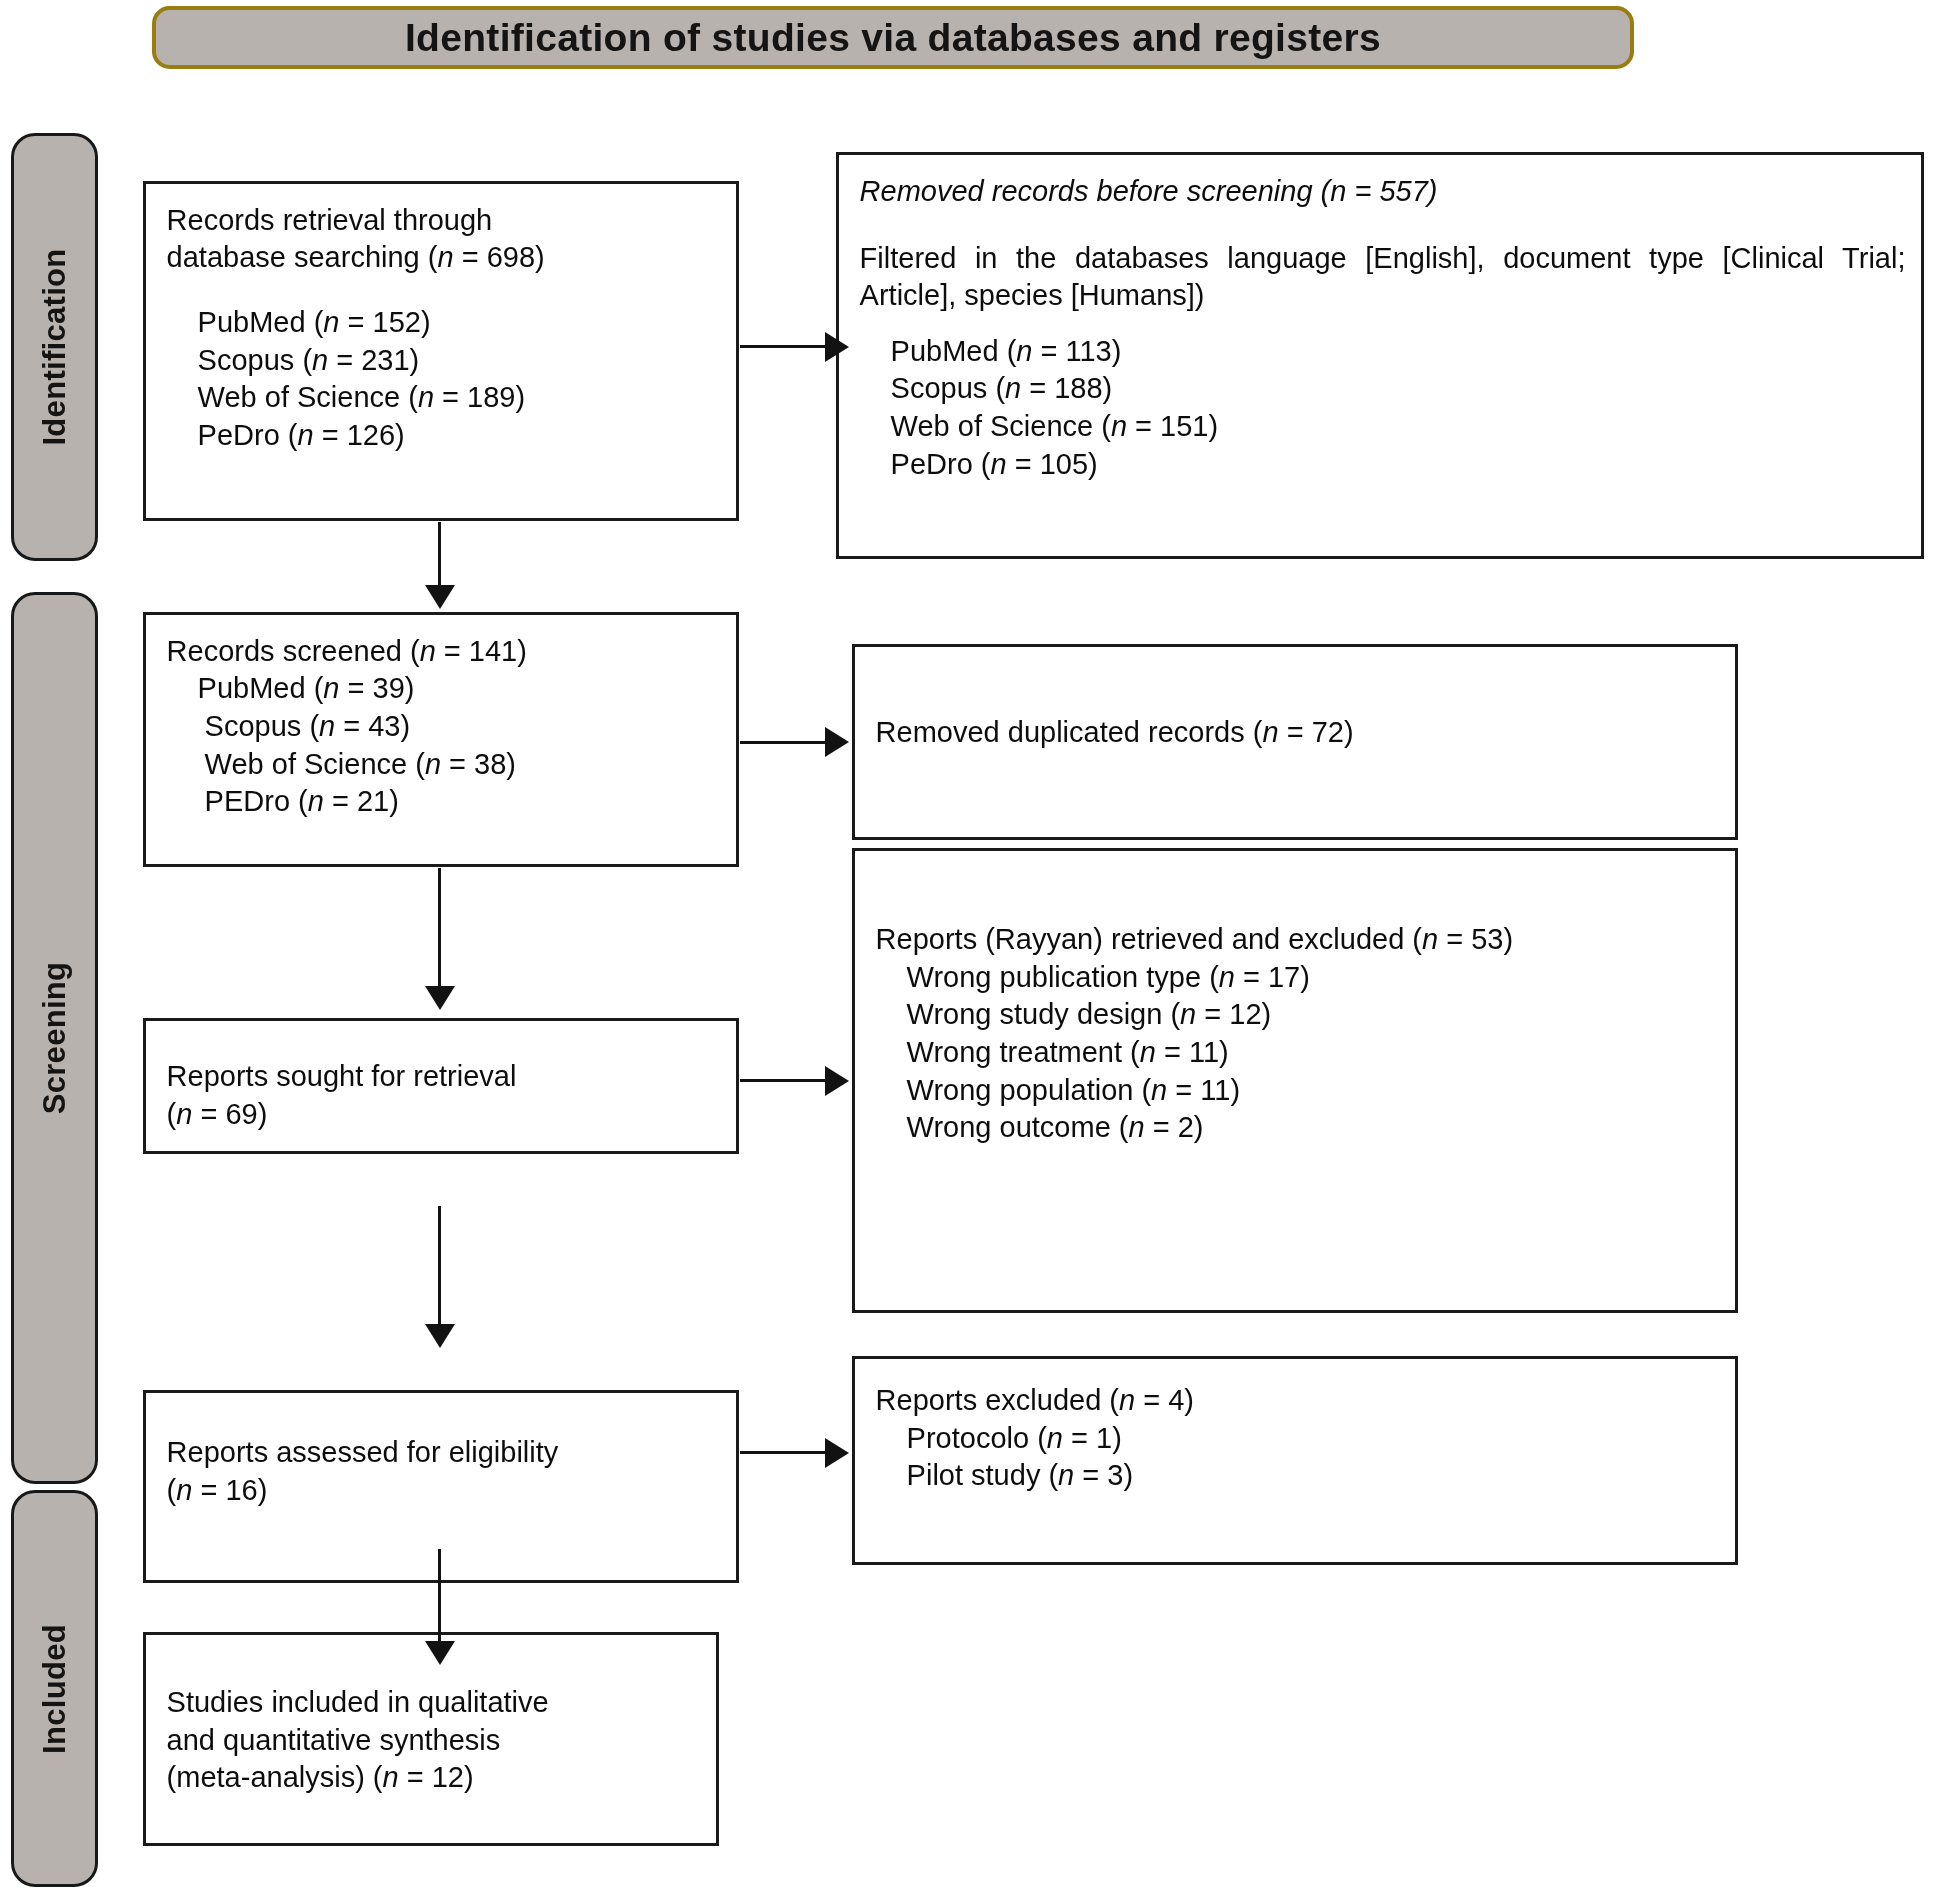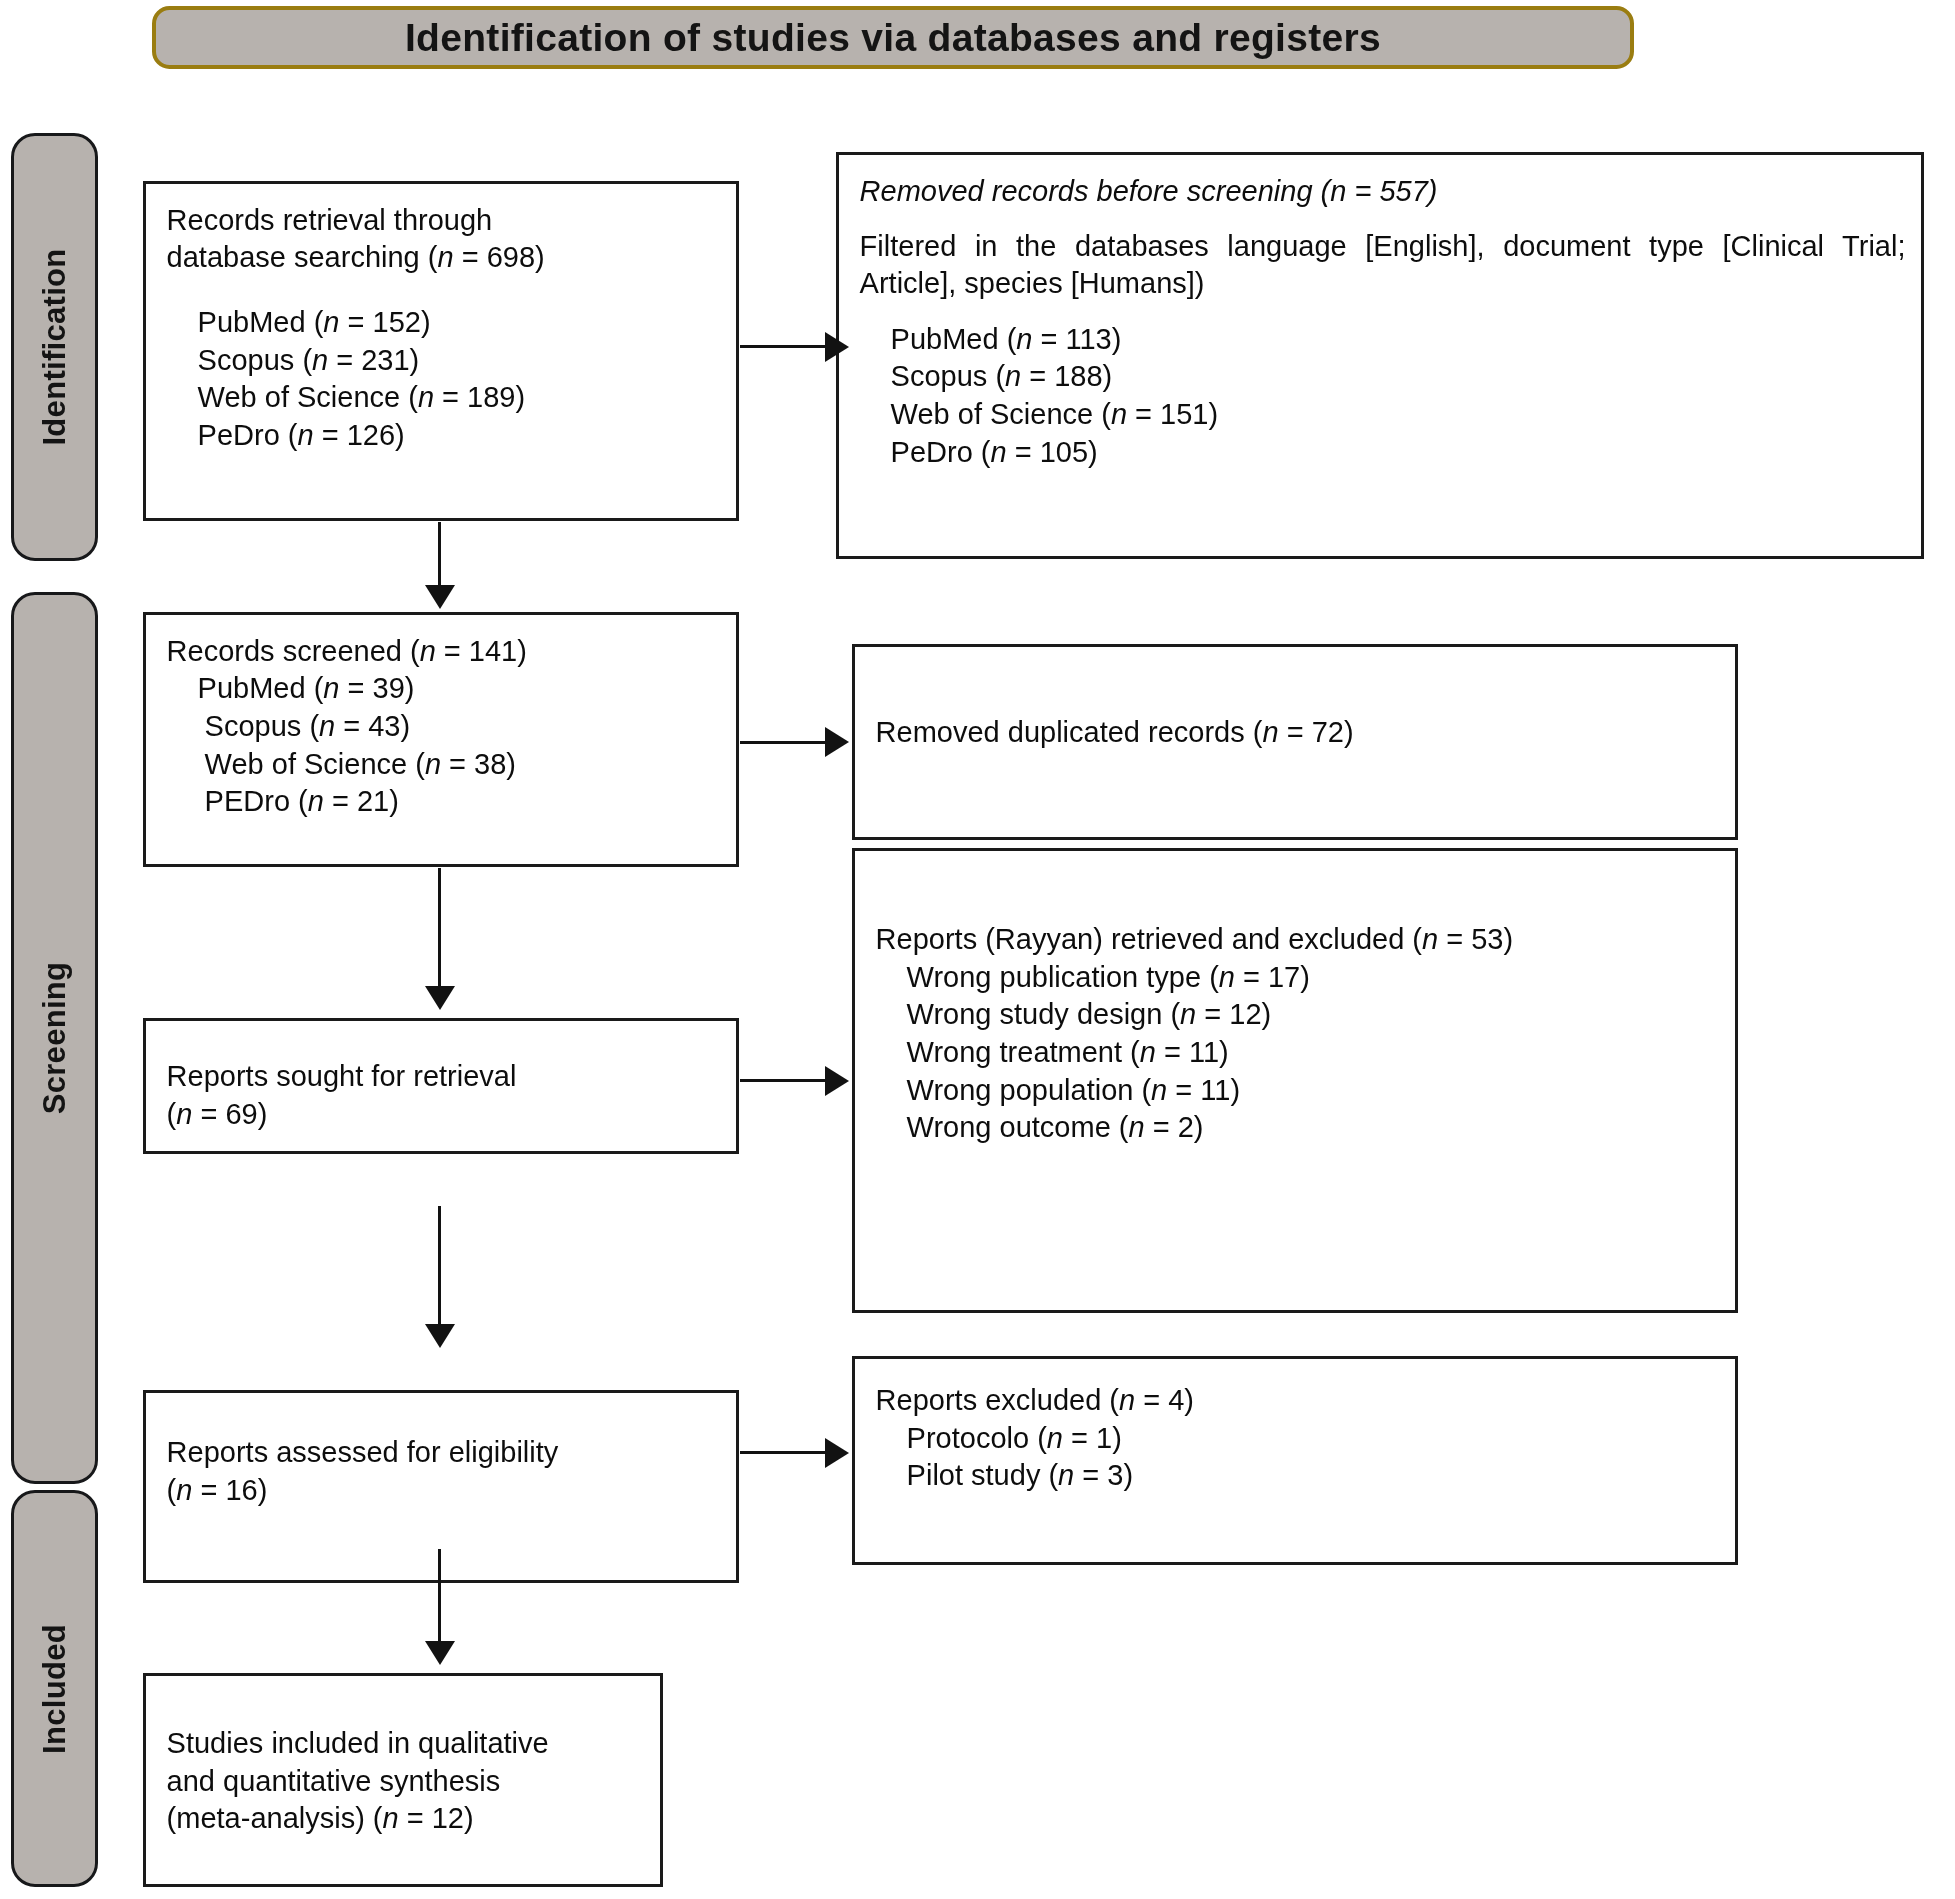--- a/index.html
+++ b/index.html
@@ -79,37 +79,38 @@
     margin: 0;
     font-size: 29px;
     line-height: 1.30;
     color: #0d0d0d;
     white-space: nowrap;
   }
   .flow-box p.justified {
     white-space: normal;
     text-align: justify;
     text-align-last: left;
+    margin-top: 12px;
   }
   .gap-sm { height: 17.5px; }
   .gap-md { height: 27px; }
   .indent-1 { padding-left: 31px; }
   .indent-2 { padding-left: 38px; }
   .ital { font-style: italic; }
 
   
   #box-records-identified { left: 143px;  top: 181px;  width: 596px; height: 340px; }
   #box-removed-before     { left: 836px; top: 152px;  width: 1088px; height: 407px; }
   #box-records-screened   { left: 143px;  top: 612px; width: 596px; height: 255px; }
   #box-removed-dupes      { left: 852px; top: 644px; width: 886px; height: 196px; }
   #box-reports-sought     { left: 143px;  top: 1018px; width: 596px; height: 136px; }
   #box-reports-retr-excl  { left: 852px; top: 848px; width: 886px; height: 465px; }
   #box-reports-assessed   { left: 143px;  top: 1356px; width: 596px; height: 193px; margin-top: 34px; }
   #box-reports-excluded   { left: 852px; top: 1356px; width: 886px; height: 209px; }
-  #box-studies-included   { left: 143px;  top: 1673px; width: 520px; height: 214px; }
+  #box-studies-included   { left: 143px;  top: 1632px; width: 576px; height: 214px; }
 
   
   .conn { position: absolute; }
   .conn-line-v { width: 3.1px; background: #121212; }
   .conn-line-h { height: 3.1px; background: #121212; }
   .arrow-down {
     position: absolute;
     width: 0; height: 0;
     border-left: 15px solid transparent;
     border-right: 15px solid transparent;

